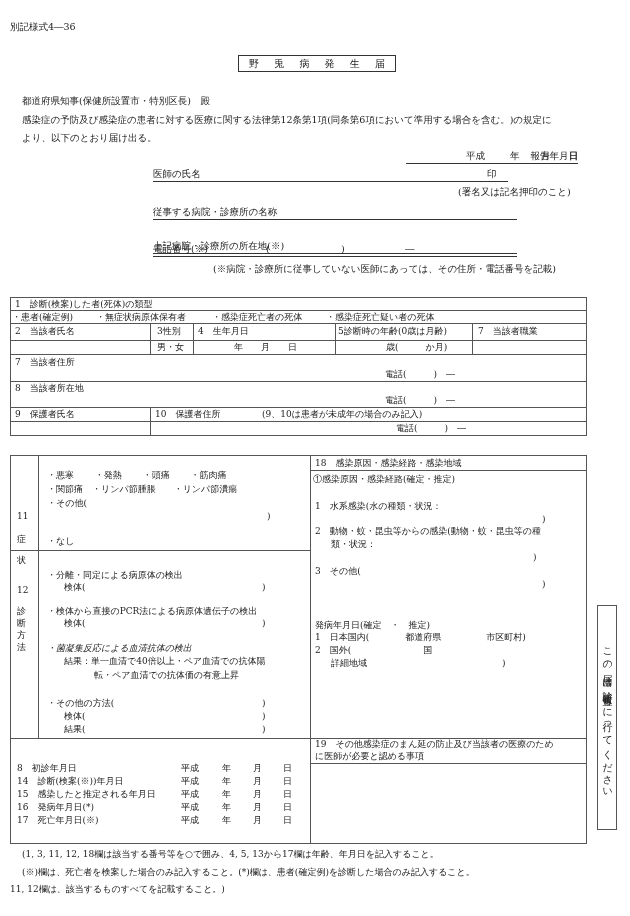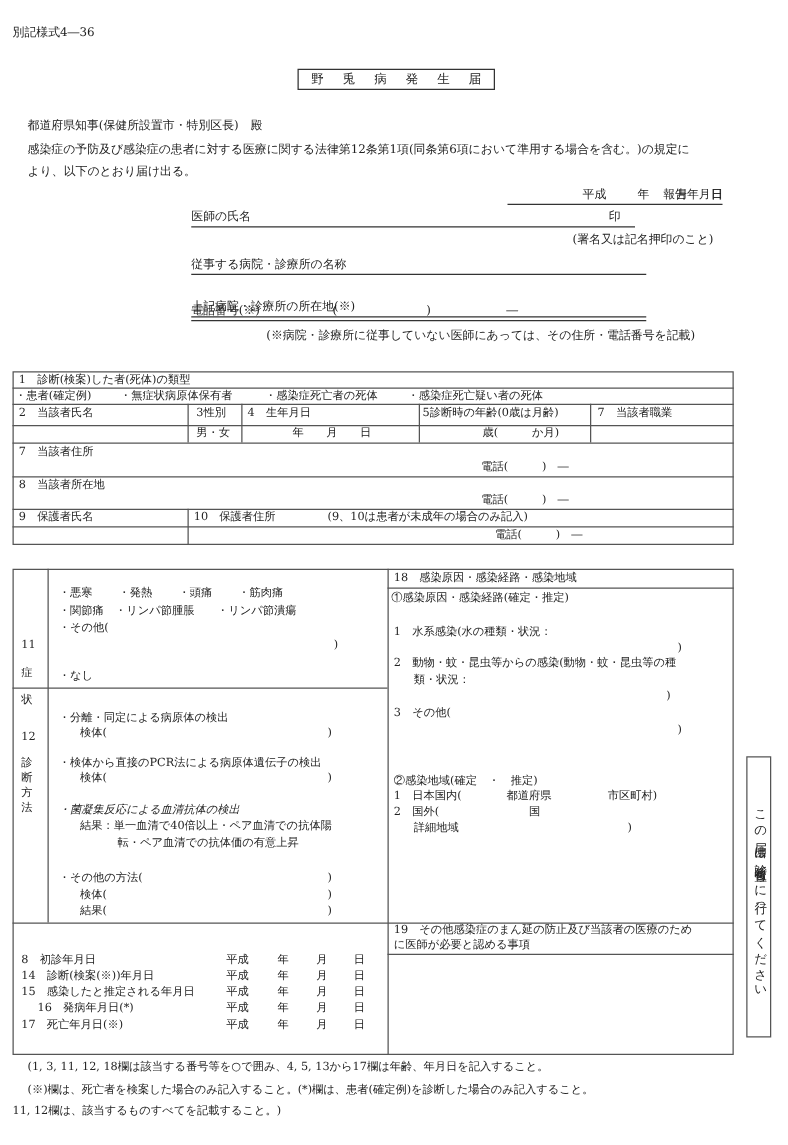--- a/index.html
+++ b/index.html
@@ -168,31 +168,31 @@
 <div class="abs f9" style="left:315px;top:458px;">18　感染原因・感染経路・感染地域</div>
 <div class="abs f9" style="left:313px;top:474px;">①感染原因・感染経路(確定・推定)</div>
 <div class="abs f9" style="left:315px;top:501px;">1　水系感染(水の種類・状況：</div>
 <div class="abs f9" style="left:542px;top:514px;">)</div>
 <div class="abs f9" style="left:315px;top:526px;">2　動物・蚊・昆虫等からの感染(動物・蚊・昆虫等の種</div>
 <div class="abs f9" style="left:331px;top:539px;">類・状況：</div>
 <div class="abs f9" style="left:533px;top:552px;">)</div>
 <div class="abs f9" style="left:315px;top:566px;">3　その他(</div>
 <div class="abs f9" style="left:542px;top:579px;">)</div>
 
-<div class="abs f9" style="left:315px;top:620px;">②感染地域(確定　・　推定)</div>
+<div class="abs f9" style="left:315px;top:620px;">発病年月日(確定　・　推定)</div>
 <div class="abs f9" style="left:315px;top:632px;">1　日本国内(　　　　都道府県　　　　　市区町村)</div>
 <div class="abs f9" style="left:315px;top:645px;">2　国外(　　　　　　　　国</div>
 <div class="abs f9" style="left:331px;top:658px;">詳細地域</div>
 <div class="abs f9" style="left:502px;top:658px;">)</div>
 
 <div>
   <div class="abs f9" style="left:17px;top:763px;">8　初診年月日</div>
   <div class="abs f9" style="left:17px;top:776px;">14　診断(検案(※))年月日</div>
   <div class="abs f9" style="left:17px;top:789px;">15　感染したと推定される年月日</div>
-  <div class="abs f9" style="left:17px;top:802px;margin-left:13px;">16　発病年月日(*)</div>
+  <div class="abs f9" style="left:17px;top:802px;">16　発病年月日(*)</div>
   <div class="abs f9" style="left:17px;top:815px;">17　死亡年月日(※)</div>
 
   <div class="abs f9" style="left:181px;top:763px;">平成</div>
   <div class="abs f9" style="left:181px;top:776px;">平成</div>
   <div class="abs f9" style="left:181px;top:789px;">平成</div>
   <div class="abs f9" style="left:181px;top:802px;">平成</div>
   <div class="abs f9" style="left:181px;top:815px;">平成</div>
 
   <div class="abs f9" style="left:222px;top:763px;">年</div>
   <div class="abs f9" style="left:222px;top:776px;">年</div>

